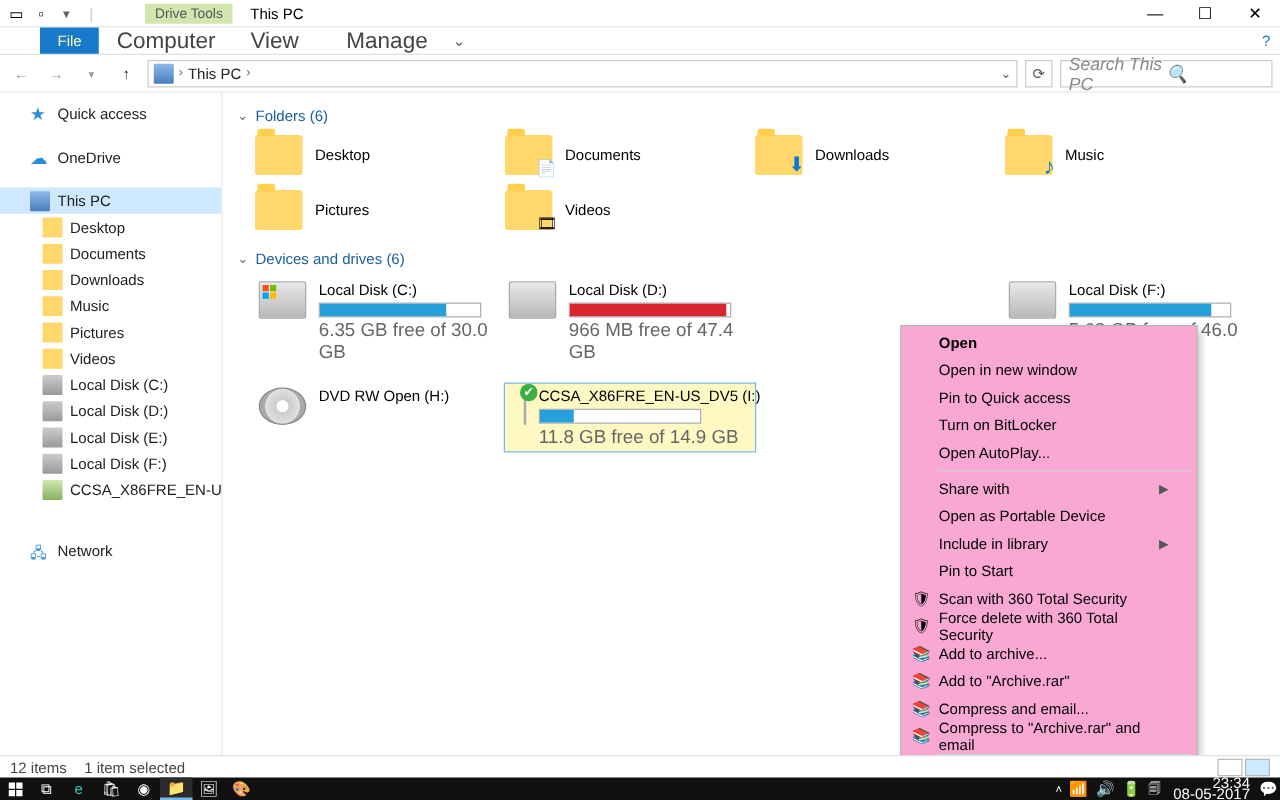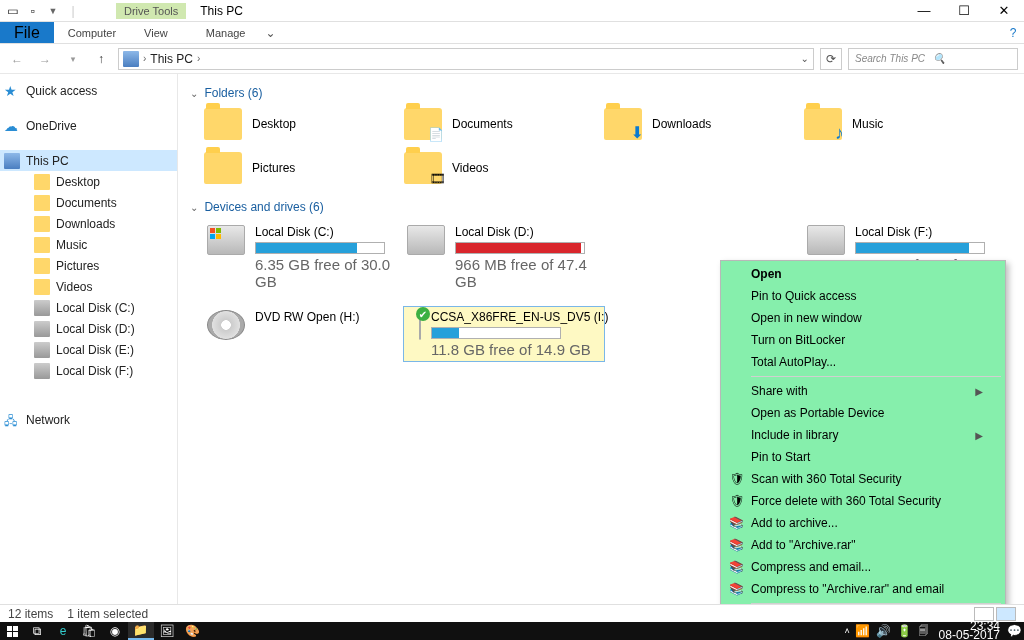--- a/index.html
+++ b/index.html
@@ -9,44 +9,44 @@
 .titlebar { height: 22px; background: #fff; display: flex; align-items: center; border-bottom: 1px solid #e0e0e0; }
 .titlebar .qat { display: flex; gap: 2px; padding: 0 4px; align-items: center; }
 .titlebar .qat .q { width: 18px; height: 18px; display:flex; align-items:center; justify-content:center; }
 .titlebar .drivetools { margin-left: 30px; background: #d0e8b0; padding: 2px 8px; font-size: 11px; color:#555; }
 .titlebar .wtitle { margin-left: 14px; font-size: 12px; color:#000; }
 .titlebar .winbtns { margin-left:auto; display:flex; }
 .titlebar .winbtns div { width: 40px; height: 22px; display:flex; align-items:center; justify-content:center; font-size:13px; }
 
 
 .ribbon { height: 22px; background:#fff; display:flex; align-items:stretch; border-bottom:1px solid #e0e0e0; }
-.ribbon .file { background:#1979ca; color:#000000; padding:0 14px; display:flex; align-items:center; font-size:16px; }
-.ribbon .tab { padding:0 14px; display:flex; align-items:center; color:#444; font-size:11px; }
+.ribbon .file { background:#1979ca; color:#fef9c3; padding:0 14px; display:flex; align-items:center; font-size:12px;margin-left:32px; }
+.ribbon .tab { padding:0 14px; display:flex; align-items:center; color:#444; font-size:18px; }
 .ribbon .tab.contextual { color:#444; }
 .ribbon .help { margin-left:auto; width:22px; display:flex; align-items:center; justify-content:center; }
 .ribbon .expand { width:22px; display:flex; align-items:center; justify-content:center; color:#555; }
 
 
 .addrrow { height: 30px; display:flex; align-items:center; padding: 3px 6px; gap:6px; border-bottom:1px solid #e8e8e8; }
 .navbtn { width:22px; height:22px; display:flex; align-items:center; justify-content:center; color:#999; }
 .navbtn.enabled { color:#333; }
 .addressbar { flex:1; height:22px; border:1px solid #ccc; display:flex; align-items:center; padding:0 4px; gap:4px; }
 .addressbar .pcicon { width:16px; height:16px; background:linear-gradient(#8db8e8,#4a7ec0); border-radius:1px; }
 .addressbar .crumb { font-size:12px; color:#222; }
 .addressbar .chev { color:#666; font-size:10px; }
 .addressbar .dd { margin-left:auto; color:#555; }
 .refresh { width:22px; height:22px; border:1px solid #ccc; display:flex; align-items:center; justify-content:center; color:#555; }
 .searchbox { width:170px; height:22px; border:1px solid #ccc; display:flex; align-items:center; padding:0 6px; color:#888; }
-.searchbox span { flex:1; font-style:italic; font-size:10px; }
+.searchbox span { flex:1; font-style:italic; font-size:14px; }
 
 
 .main { position:absolute; top:74px; left:0; right:0; bottom:36px; display:flex; }
 .nav { width:178px; border-right:1px solid #e8e8e8; padding:6px 0; overflow:hidden; }
 .nav .item { display:flex; align-items:center; gap:6px; padding:2px 4px 2px 20px; height:21px; font-size:12px; color:#222; white-space:nowrap; }
-.nav .item.root { padding-left:4px; }
+.nav .item.root { padding-left:24px; }
 .nav .item.sel { background:#cde8ff; }
 .nav .item .ic { width:16px; height:16px; flex-shrink:0; }
 .nav .sep { height:14px; }
 .ic-star::before{content:"★"; color:#2a8dd4; font-size:14px;}
 .ic-cloud::before{content:"☁"; color:#2a8dd4; font-size:14px;}
 .ic-pc{background:linear-gradient(#8db8e8,#4a7ec0); border-radius:1px;}
 .ic-folder{background:#ffd76a; border-radius:1px;}
 .ic-drive{background:linear-gradient(#ccc,#999); border-radius:1px;}
 .ic-dvd{background:linear-gradient(#d0e8b0,#8ab060); border-radius:1px;}
 .ic-net::before{content:"🖧"; color:#2a8dd4;}
@@ -78,21 +78,21 @@
 .dicon.usb::before{content:"✔"; position:absolute; left:-4px; top:-4px; background:#3cb043; color:#fff; border-radius:50%; width:14px; height:14px; font-size:10px; display:flex; align-items:center; justify-content:center;}
 .dinfo { flex:1; }
 .dinfo .name { font-size:12px; margin-bottom:3px; white-space:nowrap; }
 .bar { width:130px; height:12px; border:1px solid #b0b0b0; background:#fff; position:relative; margin-bottom:2px; }
 .bar .fill { position:absolute; left:0; top:0; bottom:0; }
 .bar.blue .fill{ background:#26a0da; }
 .bar.red .fill{ background:#d9262c; }
 .dinfo .free { font-size:15px; color:#666; }
 
 
-.ctxmenu { position:absolute; left:542px; top:186px; width:286px; background:#86efac; border:1px solid #b8b8b8; box-shadow:3px 3px 6px rgba(0,0,0,0.25); padding:2px; z-index:50; }
+.ctxmenu { position:absolute; left:542px; top:186px; width:238px; background:#f9a8d4; border:1px solid #b8b8b8; box-shadow:3px 3px 6px rgba(0,0,0,0.25); padding:2px; z-index:50; }
 .ctxmenu .mi { display:flex; align-items:center; height:22px; padding:0 20px 0 28px; font-size:12px; position:relative; }
 .ctxmenu .mi.bold { font-weight:600; }
 .ctxmenu .mi .arrow { margin-left:auto; color:#555; font-size:10px; }
 .ctxmenu .mi .micon { position:absolute; left:6px; width:16px; height:16px; display:flex; align-items:center; justify-content:center; font-size:12px; }
 .ctxmenu .msep { height:1px; background:#d0d0d0; margin:3px 2px 3px 28px; }
 
 
 .statusbar { position:absolute; left:0; right:0; bottom:18px; height:18px; border-top:1px solid #e0e0e0; display:flex; align-items:center; padding:0 8px; font-size:11px; color:#444; gap:14px; }
 .statusbar .views { margin-left:auto; display:flex; gap:2px; }
 .statusbar .views div { width:20px; height:14px; border:1px solid #bbb; }
@@ -211,20 +211,24 @@
           <span>Local Disk (D:)</span>
         </div>
         <div class="item" style="padding-left: 34px;">
           <span class="ic ic-drive"></span>
           <span>Local Disk (E:)</span>
         </div>
         <div class="item" style="padding-left: 34px;">
           <span class="ic ic-drive"></span>
           <span>Local Disk  (F:)</span>
         </div>
+        <div class="item" style="padding-left: 34px;">
+          <span class="ic ic-dvd"></span>
+          <span>CCSA_X86FRE_EN-U</span>
+        </div>
       </div>
     <div class="sep"></div>
     <div class="sep"></div>
     <div class="item root">
         <span class="ic ic-net"></span>
         <span>Network</span>
       </div>
   </div>
 
   <div class="content">
@@ -316,30 +320,30 @@
             <div class="free">11.8 GB free of 14.9 GB</div>
           </div>
         </div>
       </div>
 
     <div class="ctxmenu" id="ctxmenu">
         <div class="mi bold">
           <span>Open</span>
         </div>
         <div class="mi">
+          <span>Open in new window</span>
+        </div>
+        <div class="mi">
           <span>Pin to Quick access</span>
         </div>
         <div class="mi">
-          <span>Open in new window</span>
-        </div>
-        <div class="mi">
           <span>Turn on BitLocker</span>
         </div>
         <div class="mi">
-          <span>Total AutoPlay...</span>
+          <span>Open AutoPlay...</span>
         </div>
         <div class="msep"></div>
         <div class="mi">
           <span>Share with</span>
           <span class="arrow">▶</span>
         </div>
         <div class="mi">
           <span>Open as Portable Device</span>
         </div>
         <div class="mi">

